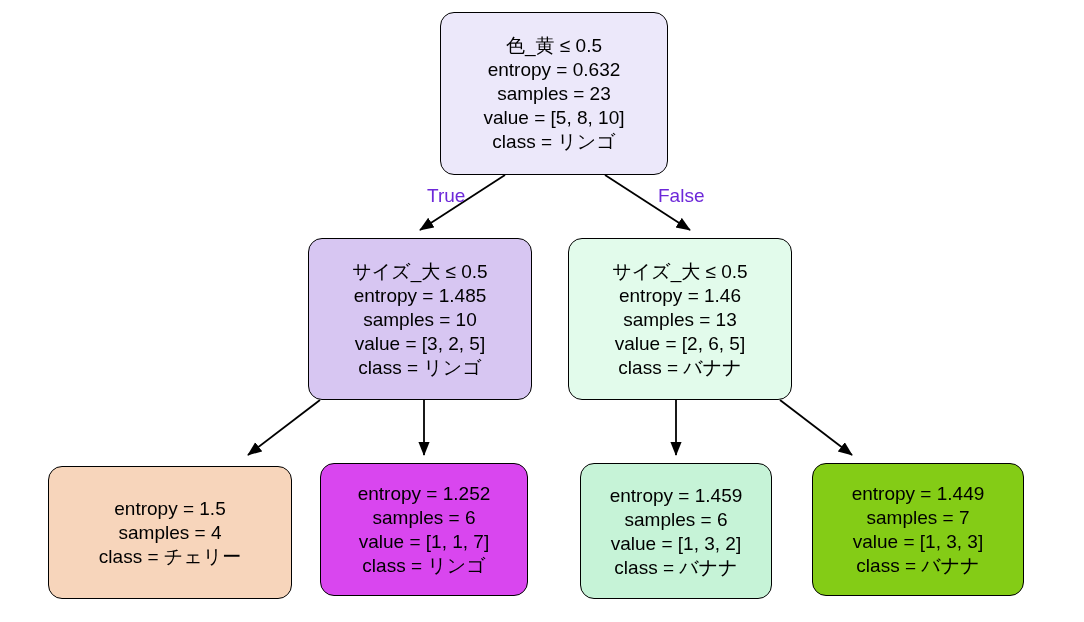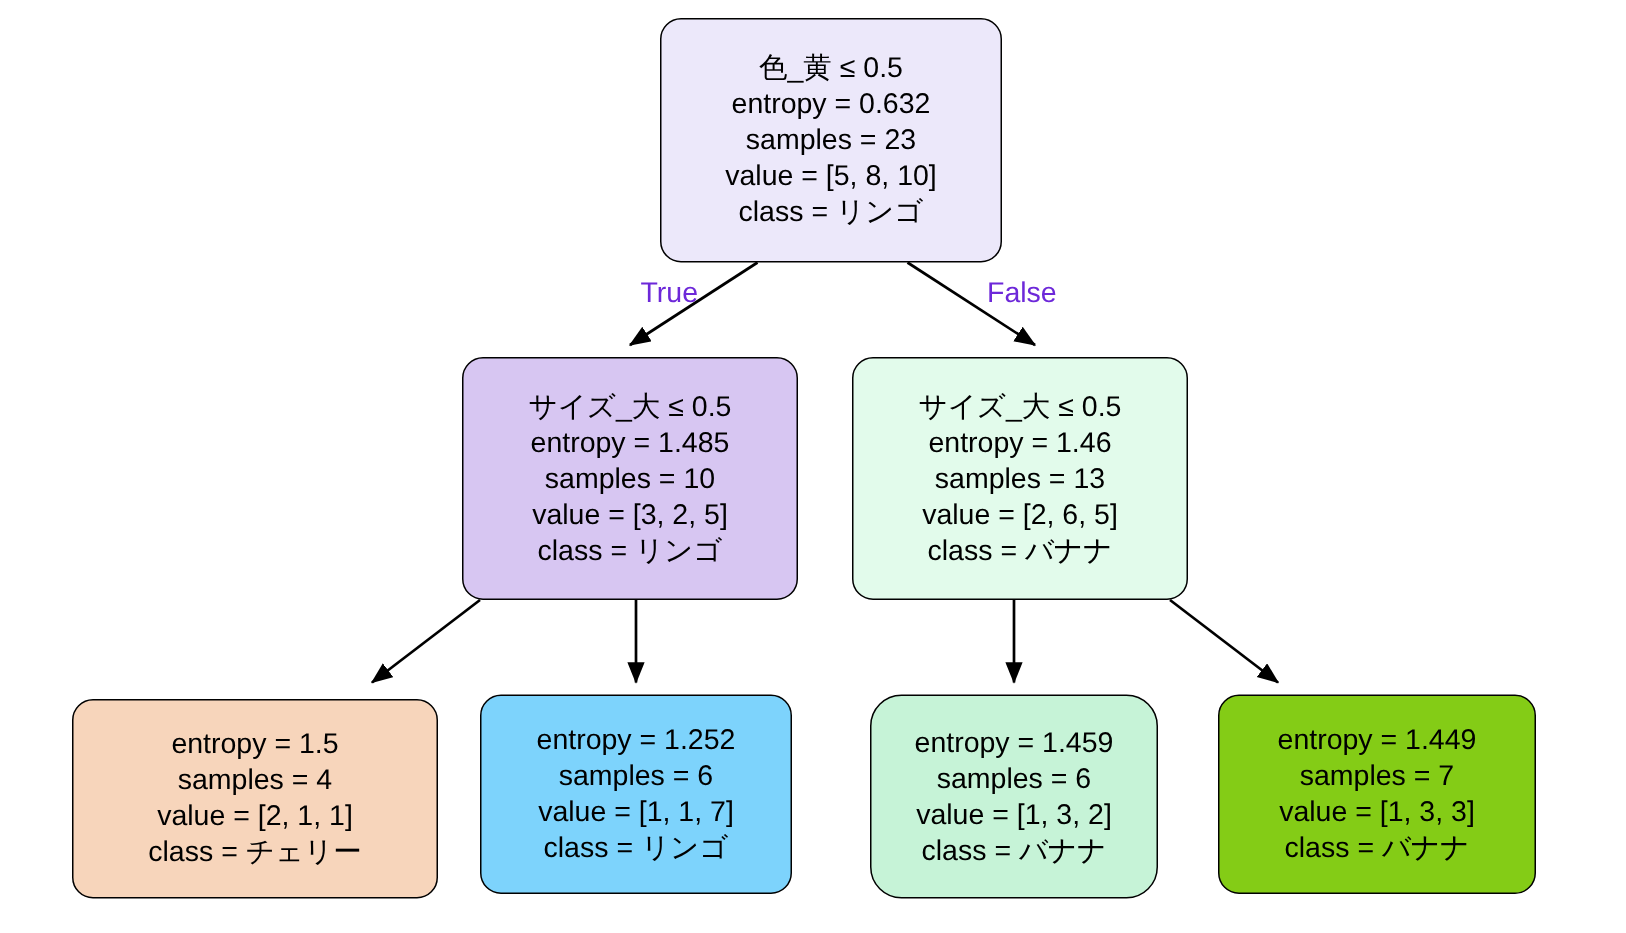--- a/index.html
+++ b/index.html
@@ -103,32 +103,31 @@
     <span class="line">サイズ_大 ≤ 0.5</span>
     <span class="line">entropy = 1.46</span>
     <span class="line">samples = 13</span>
     <span class="line">value = [2, 6, 5]</span>
     <span class="line">class = バナナ</span>
   </div>
 
   <div class="node" style="left:48px; top:466px; width:244px; height:133px; background:#f7d5bb;">
     <span class="line">entropy = 1.5</span>
     <span class="line">samples = 4</span>
-    <span class="line">value = [2, 1, 1]</span>
     <span class="line">class = チェリー</span>
   </div>
 
-  <div class="node" style="left:320px; top:463px; width:208px; height:133px; background:#7dd3fc;">
+  <div class="node" style="left:320px; top:463px; width:208px; height:133px; background:#d946ef;">
     <span class="line">entropy = 1.252</span>
     <span class="line">samples = 6</span>
     <span class="line">value = [1, 1, 7]</span>
     <span class="line">class = リンゴ</span>
   </div>
 
-  <div class="node" style="left:580px; top:463px; width:192px; height:136px; background:#c6f3d7;border-radius:21px;">
+  <div class="node" style="left:580px; top:463px; width:192px; height:136px; background:#c6f3d7;">
     <span class="line">entropy = 1.459</span>
     <span class="line">samples = 6</span>
     <span class="line">value = [1, 3, 2]</span>
     <span class="line">class = バナナ</span>
   </div>
 
   <div class="node" style="left:812px; top:463px; width:212px; height:133px; background:#84cc16;">
     <span class="line">entropy = 1.449</span>
     <span class="line">samples = 7</span>
     <span class="line">value = [1, 3, 3]</span>

